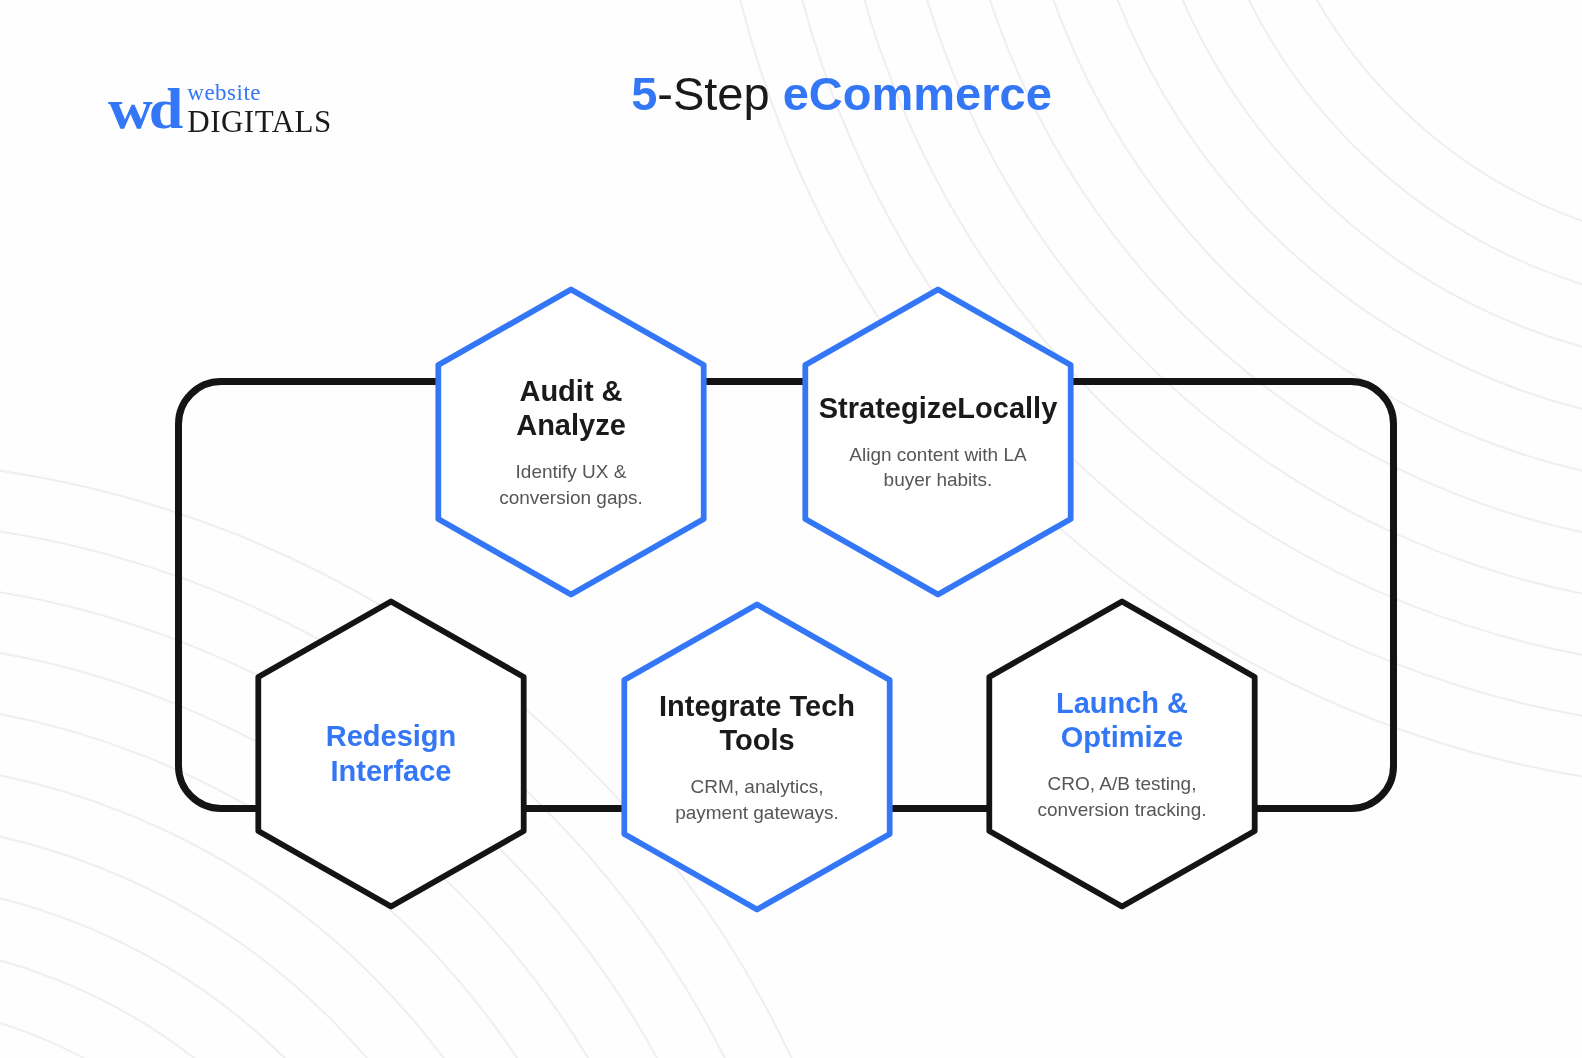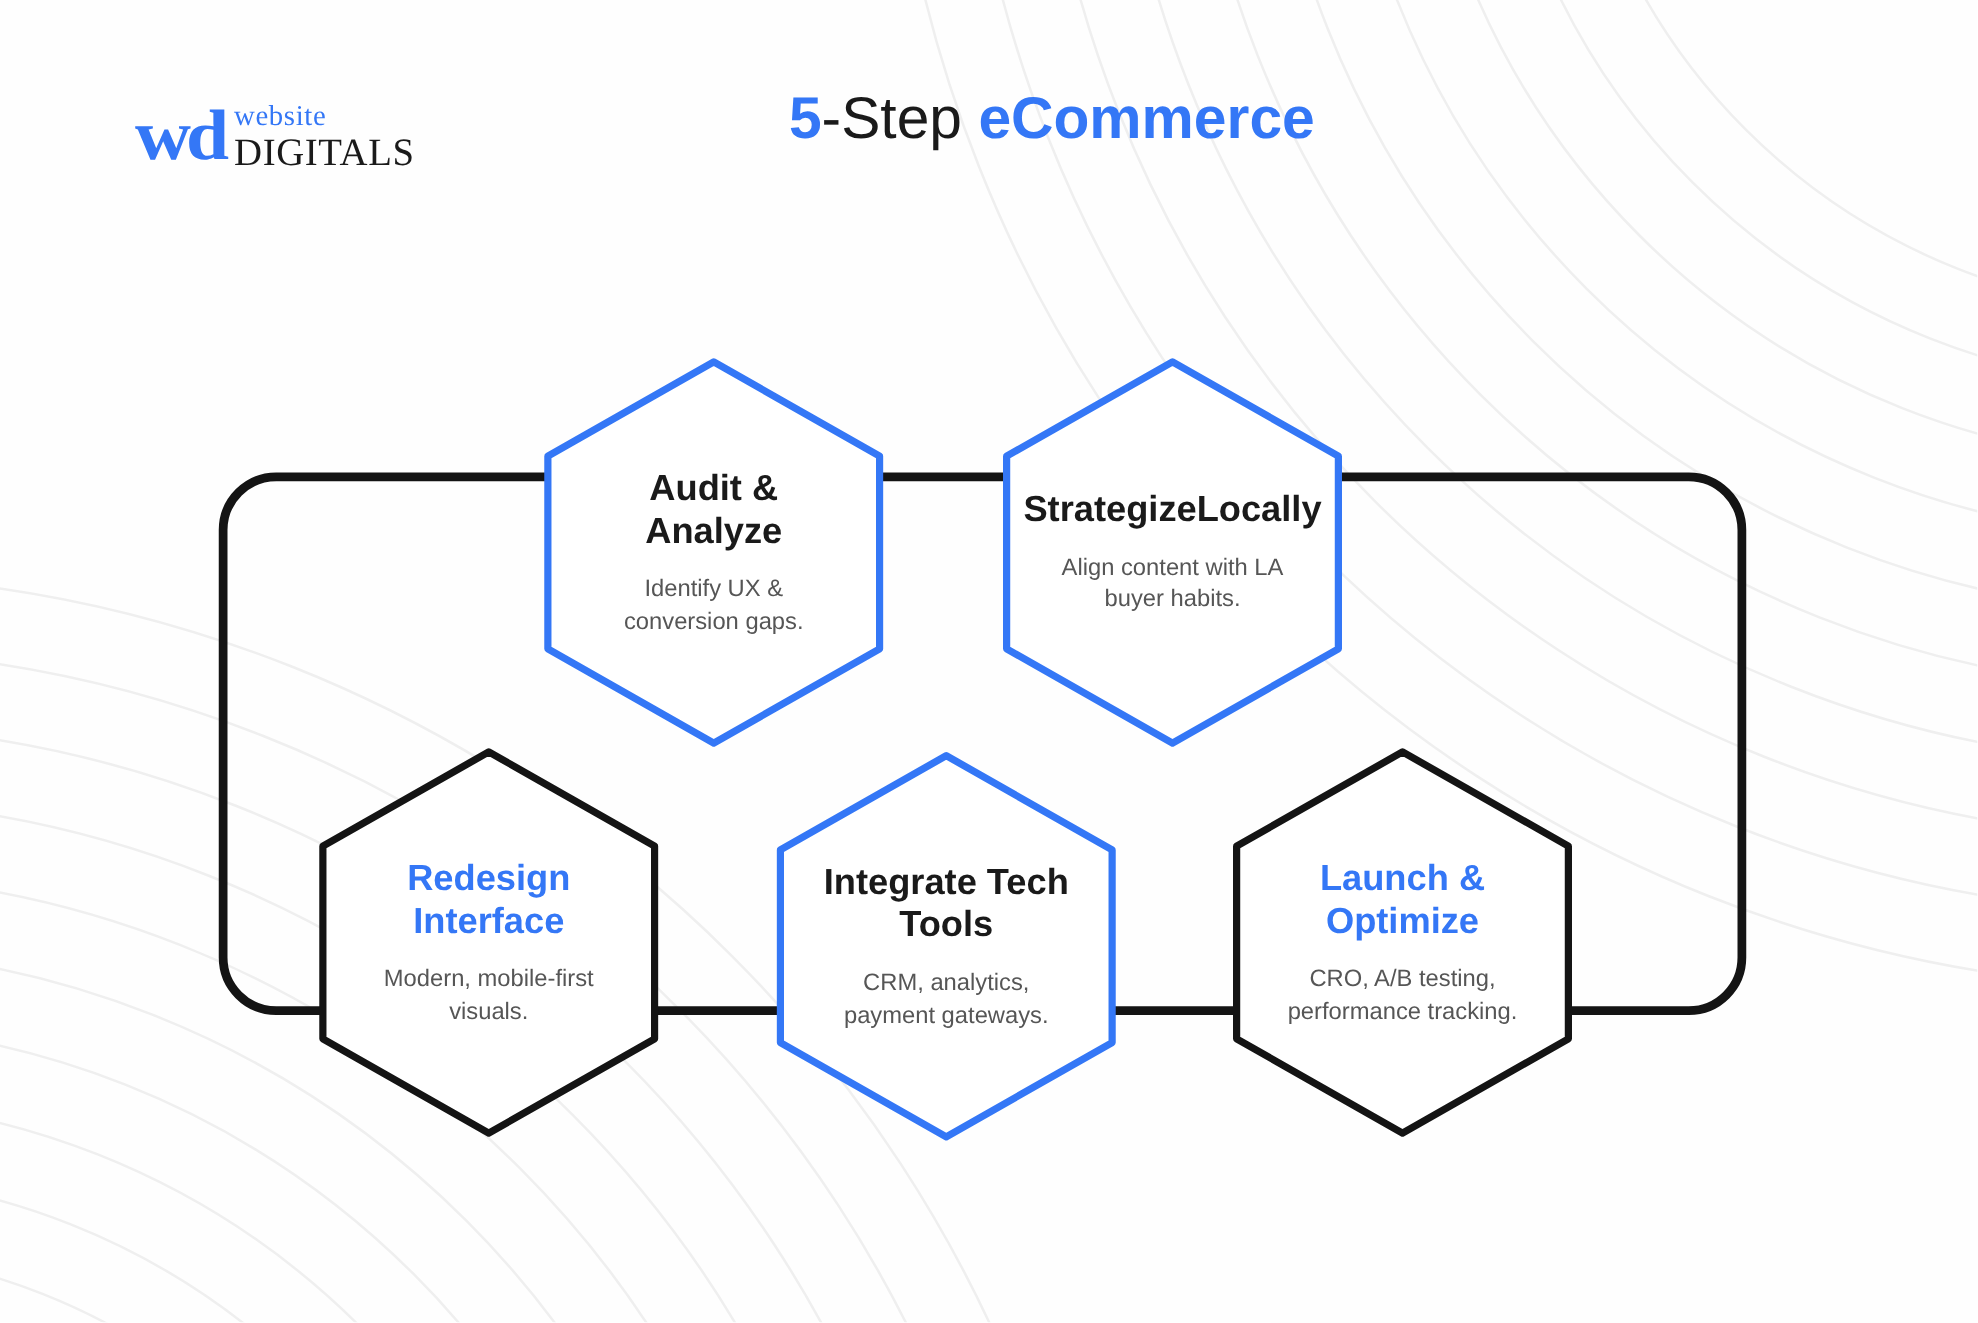--- a/index.html
+++ b/index.html
@@ -159,37 +159,36 @@
       <div class="hex-body">Align content with LA buyer habits.</div>
     </div>
   </div>
 
   <div class="hex" id="hex-redesign">
     <svg viewBox="0 0 330 378">
       <polygon points="165,4 326,95.5 326,282.5 165,374 4,282.5 4,95.5" fill="#ffffff" class="stroke-black" stroke-width="7" stroke-linejoin="round"></polygon>
     </svg>
     <div class="content">
       <div class="hex-title blue">Redesign Interface</div>
-      <div class="hex-body">Modern, mobile-first visuals.</div>
     </div>
   </div>
 
   <div class="hex" id="hex-integrate">
     <svg viewBox="0 0 330 378">
       <polygon points="165,4 326,95.5 326,282.5 165,374 4,282.5 4,95.5" fill="#ffffff" class="stroke-blue" stroke-width="7" stroke-linejoin="round"></polygon>
     </svg>
     <div class="content">
       <div class="hex-title">Integrate Tech Tools</div>
       <div class="hex-body">CRM, analytics, payment gateways.</div>
     </div>
   </div>
 
   <div class="hex" id="hex-launch">
     <svg viewBox="0 0 330 378">
       <polygon points="165,4 326,95.5 326,282.5 165,374 4,282.5 4,95.5" fill="#ffffff" class="stroke-black" stroke-width="7" stroke-linejoin="round"></polygon>
     </svg>
     <div class="content">
       <div class="hex-title blue">Launch &amp; Optimize</div>
-      <div class="hex-body">CRO, A/B testing, performance tracking.</div>
+      <div class="hex-body">CRO, A/B testing, conversion tracking.</div>
     </div>
   </div>
 
 </div>
 
 </body></html>

